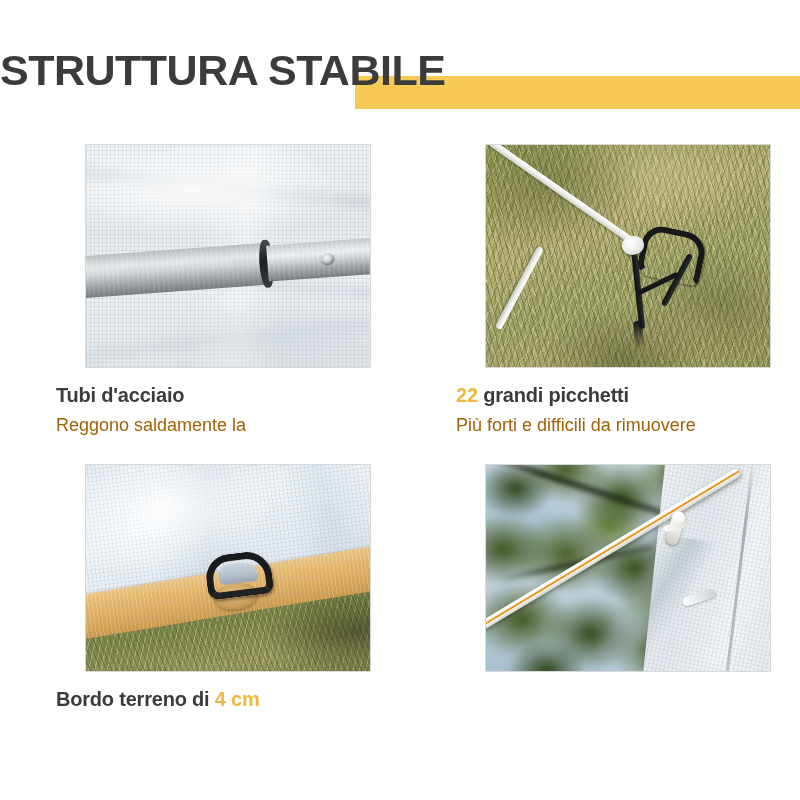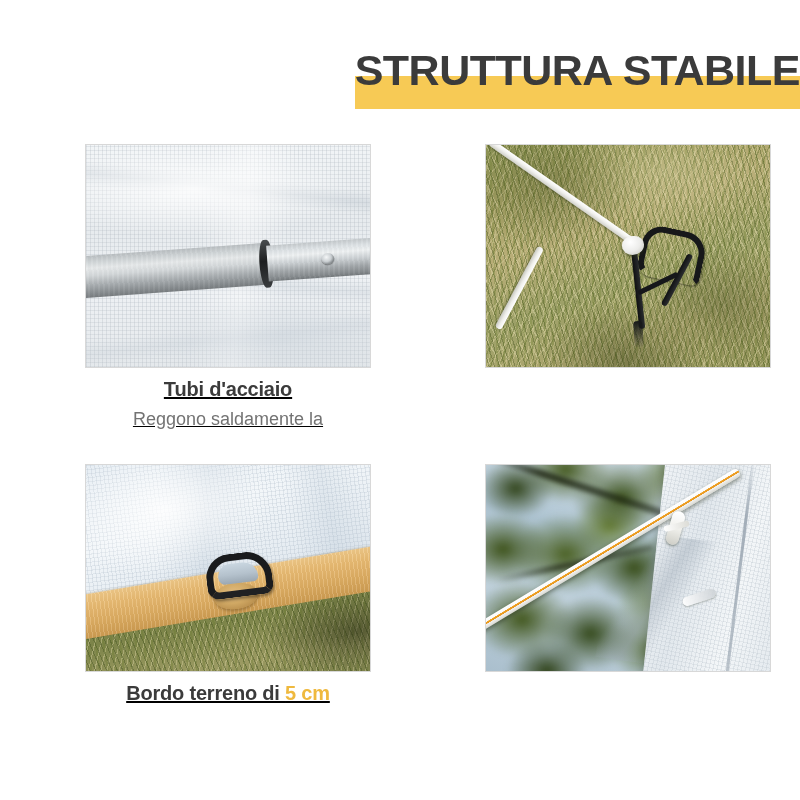--- a/index.html
+++ b/index.html
@@ -37,21 +37,21 @@
     top: 34px;
     width: 445px;
     height: 33px;
     background: #F7CA55;
   }
   .title-text {
     position: absolute;
     left: 0;
     top: 0;
     width: 800px;
-    text-align: right;
+    text-align: left;
     font-size: 43px;
     font-weight: bold;
     letter-spacing: -0.5px;
     color: #3B3B3B;
     line-height: 56px;
     white-space: nowrap;
   }
 
   
   .grid {
@@ -77,37 +77,36 @@
     margin: 0 auto;
     border: 1px solid #d8d8d8;
     box-sizing: border-box;
     overflow: hidden;
     background: #e9eaec;
   }
   .cell-bl .photo, .cell-br .photo { height: 208px; }
 
   .caption {
     width: 344px;
-    text-align: center;
-    margin-top: 8px;
-    text-decoration: underline;
+    text-align: left;
+    margin-top: 14px;
   }
   .cap-title {
     font-size: 20px;
     font-weight: bold;
     color: #3B3B3B;
     line-height: 26px;
     letter-spacing: -0.2px;
     white-space: nowrap;
   }
   .cap-title .hl { color: #EFB93E; }
   .cap-title.all-hl { color: #F0BC4A; }
   .cap-sub {
     font-size: 18px;
-    color: #737373;
+    color: #a16207;
     line-height: 25px;
     margin-top: 5px;
   }
   .cap-sub .ln { display: block; }
 
   
   .tarp-bg {
     position: absolute;
     inset: 0;
     background:
@@ -600,39 +599,47 @@
         <div class="rope-bot"></div>
         <div class="stake">
           <div class="stake-loop"></div>
           <div class="stake-arm-l"></div>
           <div class="stake-arm-r"></div>
           <div class="stake-cross"></div>
           <div class="stake-tip"></div>
         </div>
         <div class="rope-knot"></div>
       </div>
+      <div class="caption">
+        <div class="cap-title">
+          <span class="hl">22</span><span> grandi picchetti</span>
+        </div>
+        <div class="cap-sub">
+          <span class="ln">Più forti e difficili da rimuovere</span>
+        </div>
+      </div>
     </div>
 
     <div class="cell cell-bl">
       <div class="photo">
         <div class="p3-sky"></div>
         <div class="p3-tarp"></div>
         <div class="p3-tarp-sheen"></div>
         <div class="p3-grass"></div>
         <div class="p3-grass-dark"></div>
         <div class="p3-band"></div>
         <div class="p3-grommet"></div>
         <div class="p3-dring">
           <div class="p3-dring-inner"></div>
           <div class="p3-dring-shape"></div>
         </div>
       </div>
       <div class="caption">
         <div class="cap-title">
-          <span>Bordo terreno di </span><span class="hl">5 cm</span>
+          <span>Bordo terreno di </span><span class="hl">4 cm</span>
         </div>
         <div class="cap-sub">
         </div>
       </div>
     </div>
 
     <div class="cell cell-br">
       <div class="photo">
         <div class="p4-sky"></div>
         <div class="p4-foliage"></div>

